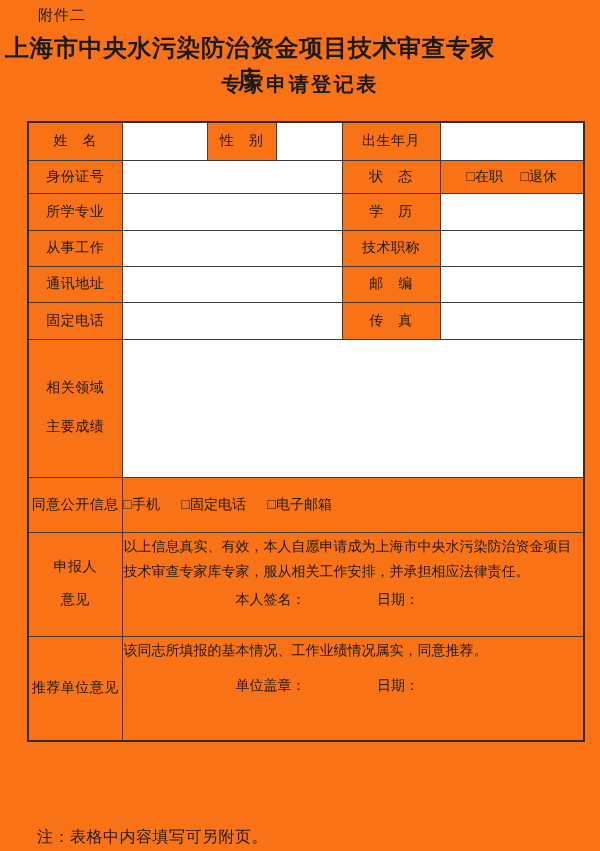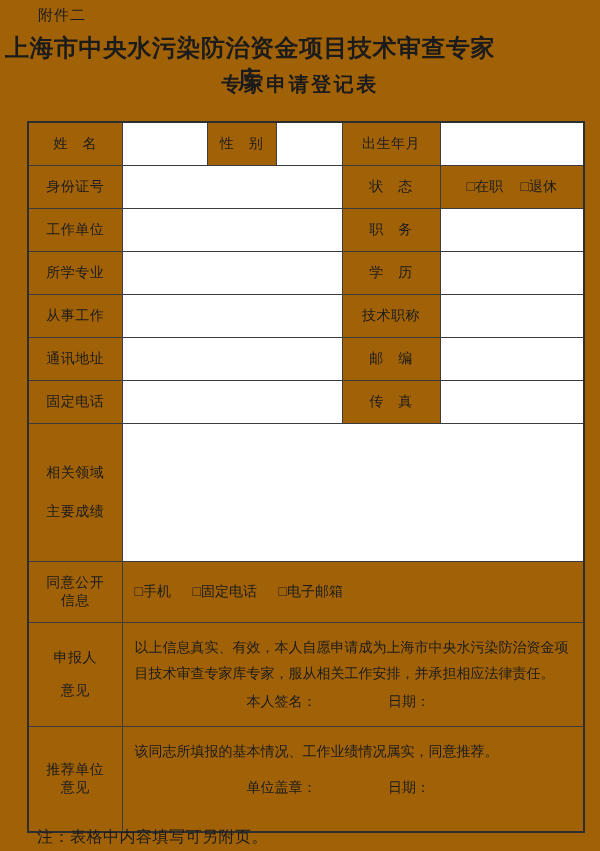--- a/index.html
+++ b/index.html
@@ -1,28 +1,28 @@
 <!DOCTYPE html>
 <html><head>
 <meta charset="utf-8">
 <style>
   html,body{margin:0;padding:0;background:#ffffff;}
   .page{
-    position:relative;width:600px;height:851px;background:#a16207;
+    position:relative;width:600px;height:851px;background:#f97316;
     font-family:"Liberation Serif","DejaVu Serif",serif;color:#1b1b1b;overflow:hidden;
   }
   .attachment{position:absolute;left:38px;top:6px;font-size:15px;letter-spacing:1px;}
   .title{position:absolute;left:0;top:32px;width:500px;text-align:center;font-size:24px;font-weight:bold;letter-spacing:0.5px;}
   .subtitle{position:absolute;left:0;top:71px;width:600px;text-align:center;font-size:20px;font-weight:bold;letter-spacing:2.5px;}
   table.form{
     position:absolute;left:27px;top:121px;width:556px;
     border-collapse:collapse;table-layout:fixed;
     border:2px solid #2e2e2e;
   }
-  table.form td{border:1px solid #3c3c3c;font-size:14px;padding:12px;overflow:hidden;}
+  table.form td{border:1px solid #3c3c3c;font-size:14px;padding:1px;overflow:hidden;}
   td.lbl{text-align:center;vertical-align:middle;letter-spacing:0.5px;}
   td.inp{background:#ffffff;}
   tr.r1{height:38px;} tr.r2{height:33px;} tr.r3{height:34px;}
   tr.r4{height:37px;} tr.r5{height:36px;} tr.r6{height:36px;}
   tr.r7{height:36px;} tr.r8{height:37px;} tr.r9{height:138px;}
   tr.r10{height:55px;} tr.r11{height:104px;} tr.r12{height:105px;}
   td.opts-center{text-align:center;vertical-align:middle;}
   td.opts-left{text-align:left;vertical-align:middle;padding-left:9px;}
   .opt + .opt{margin-left:14px;}
   .opt-wide + .opt-wide{margin-left:18px;}
@@ -70,26 +70,20 @@
     <tr class="r2">
       <td class="lbl">身份证号</td>
       <td class="inp" colspan="3"></td>
       <td class="lbl">状　态</td>
       <td class="opts-center">
         <span class="opt">□在职</span>
         <span class="opt">□退休</span>
       </td>
     </tr>
 
-    <tr class="r3">
-      <td class="lbl">工作单位</td>
-      <td class="inp" colspan="3"></td>
-      <td class="lbl">职　务</td>
-      <td class="inp"></td>
-    </tr>
 
     <tr class="r4">
       <td class="lbl">所学专业</td>
       <td class="inp" colspan="3"></td>
       <td class="lbl">学　历</td>
       <td class="inp"></td>
     </tr>
 
     <tr class="r5">
       <td class="lbl">从事工作</td>

